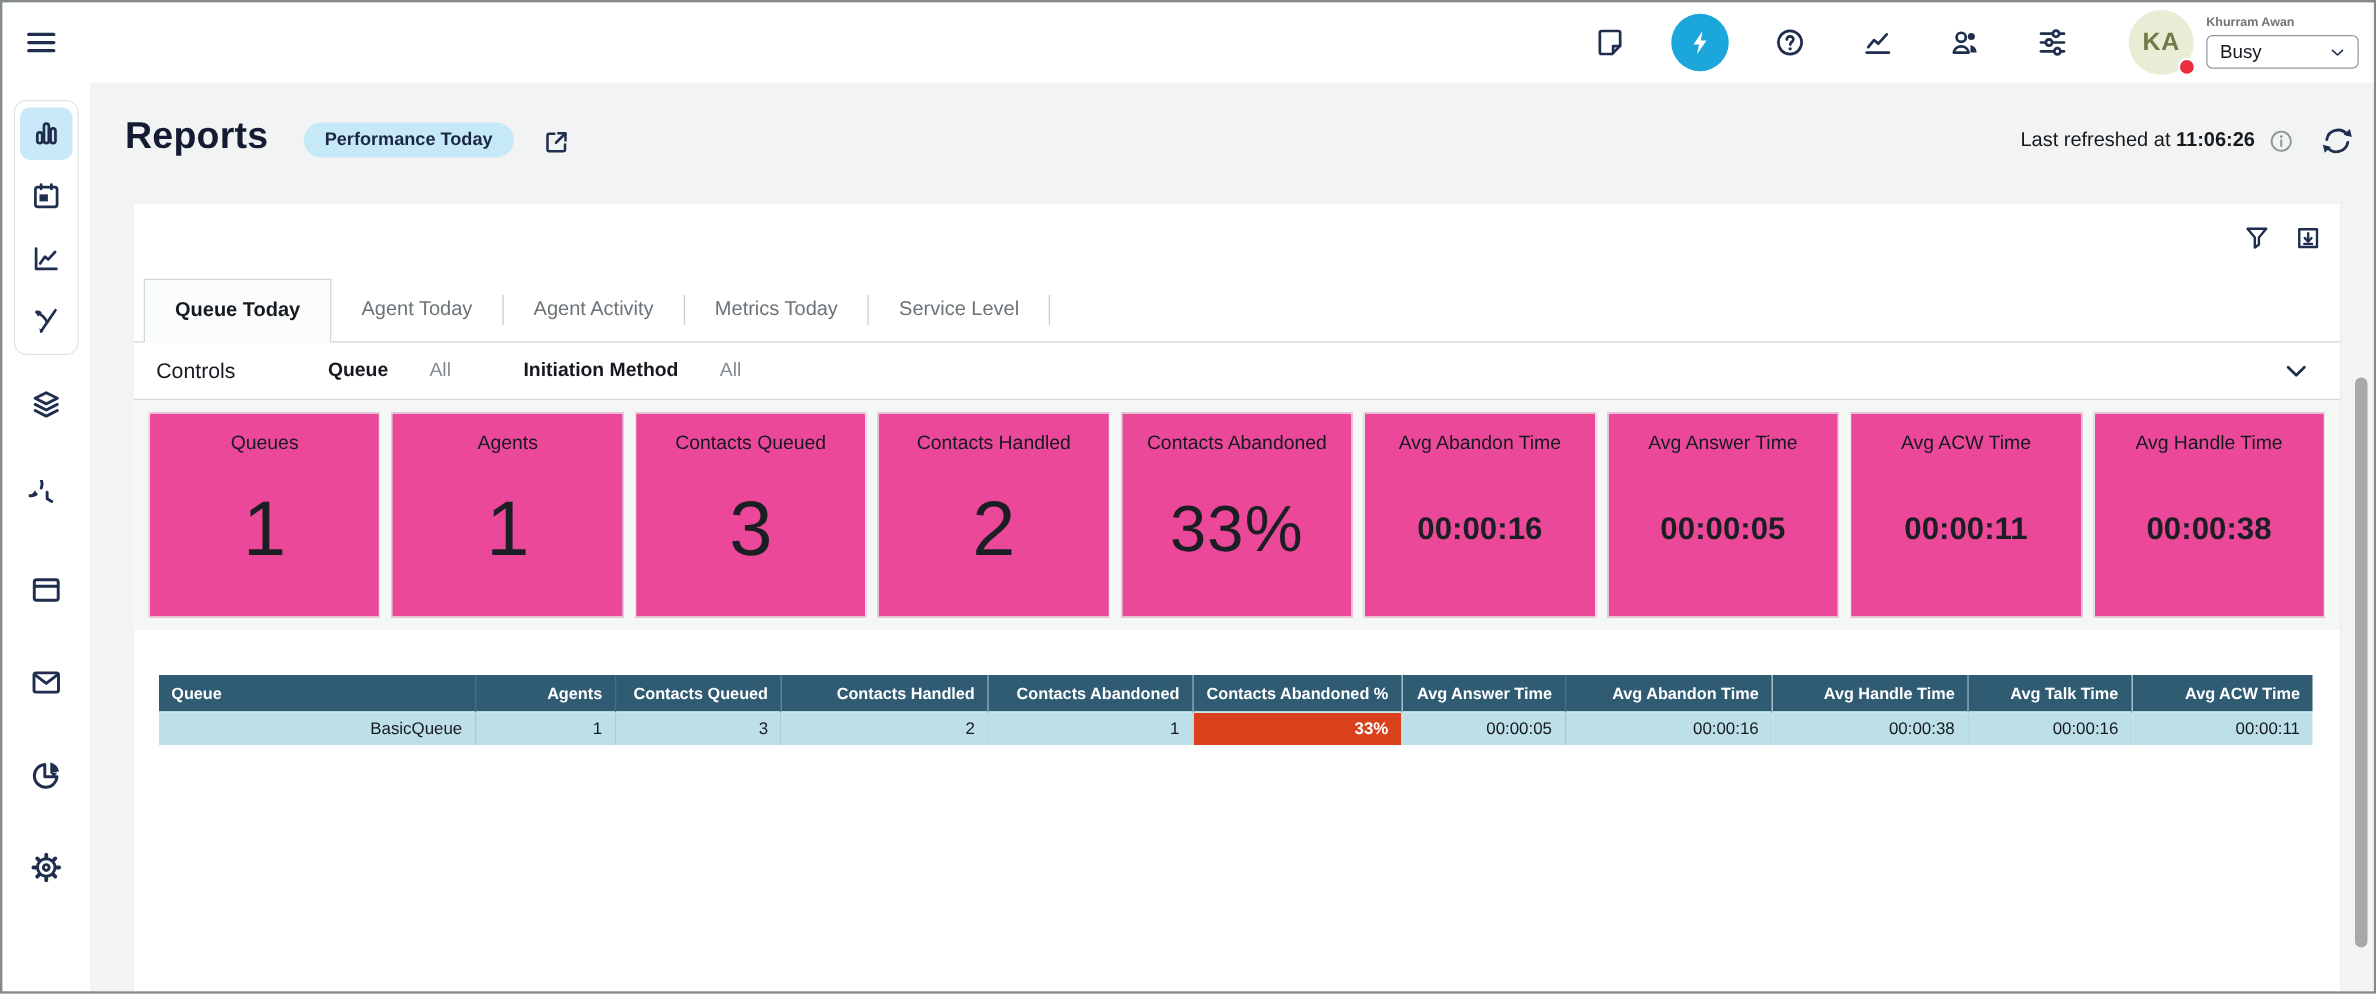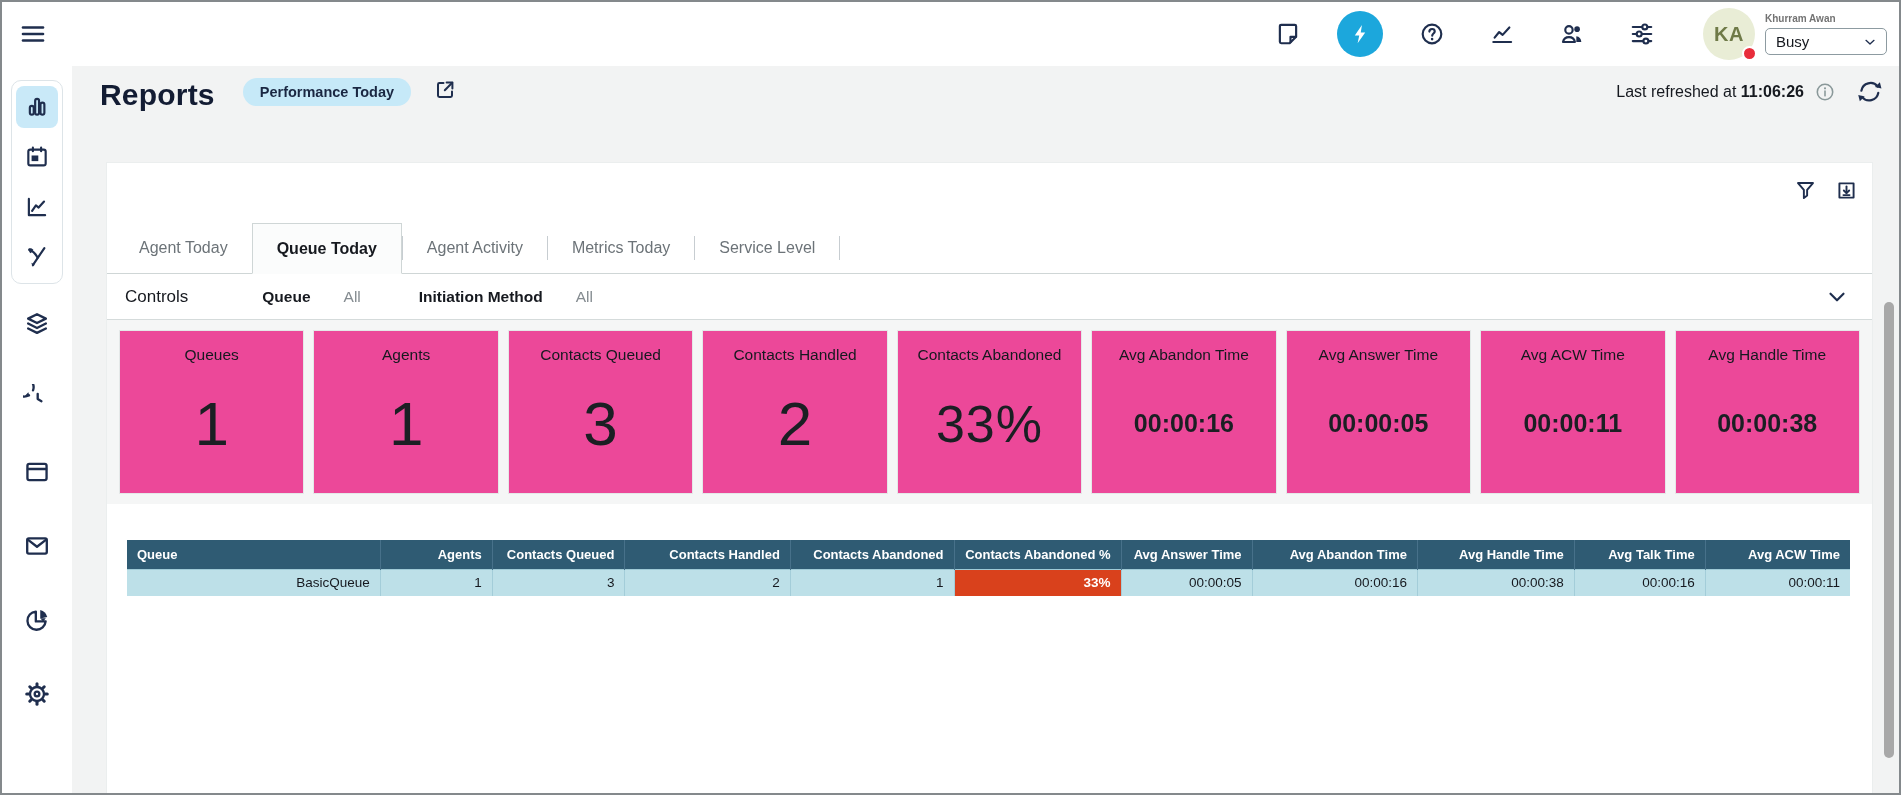--- a/index.html
+++ b/index.html
@@ -30,21 +30,21 @@
   
   .sidebar{position:absolute;top:64px;left:0;width:70px;bottom:0;background:#fff;}
   .nav-group{margin:14px auto 0;width:52px;border:1px solid #dde4e8;border-radius:10px;padding:5px 0;display:flex;flex-direction:column;align-items:center;gap:8px;background:#fff;}
   .nav-btn{width:42px;height:42px;border-radius:8px;display:flex;align-items:center;justify-content:center;cursor:pointer;}
   .nav-btn.active{background:#c9e9f8;}
   .nav-list{margin-top:26px;display:flex;flex-direction:column;align-items:center;gap:46px;}
   .nav-item{width:28px;height:28px;cursor:pointer;}
 
   
   .main{position:absolute;top:64px;left:70px;right:0;bottom:0;background:#f2f3f3;}
-  .title-row{position:absolute;top:12px;left:28px;right:16px;height:48px;display:flex;align-items:flex-start;}
+  .title-row{position:absolute;top:12px;left:28px;right:16px;height:48px;display:flex;align-items:flex-end;}
   .page-title{font-size:30px;font-weight:800;color:#131c33;letter-spacing:.2px;}
   .badge{margin-left:28px;background:#c6e9f8;color:#1a2742;font-size:14.5px;font-weight:700;padding:6px 17px;border-radius:15px;}
   .ext-link{margin-left:22px;width:24px;height:24px;cursor:pointer;}
   .refresh-area{margin-left:auto;display:flex;align-items:center;}
   .refresh-text{font-size:16px;color:#16191f;}
   .refresh-text b{font-weight:700;}
   .info-ic{width:22px;height:22px;margin-left:10px;cursor:pointer;}
   .refresh-ic{width:27px;height:27px;margin-left:20px;cursor:pointer;}
 
   
@@ -306,22 +306,22 @@
           <svg viewBox="0 0 24 24" width="23" height="23">
               <rect class="ic" stroke-width="1.7" x="4.6" y="4.6" width="14.8" height="14.8"></rect>
               <line class="ic" stroke-width="1.9" x1="12" y1="7.8" x2="12" y2="14.6"></line>
               <polyline class="ic" stroke-width="1.9" points="9.2,12 12,14.8 14.8,12"></polyline>
               <line class="ic" stroke-width="1.9" x1="8.8" y1="16.8" x2="15.2" y2="16.8"></line>
             </svg>
         </span>
       </div>
 
       <div class="tabs">
+        <div class="tab active">Queue Today</div>
         <div class="tab">Agent Today</div>
-        <div class="tab active">Queue Today</div>
         <div class="vdiv"></div>
         <div class="tab">Agent Activity</div>
         <div class="vdiv"></div>
         <div class="tab">Metrics Today</div>
         <div class="vdiv"></div>
         <div class="tab">Service Level</div>
         <div class="vdiv"></div>
       </div>
 
       <div class="controls">

